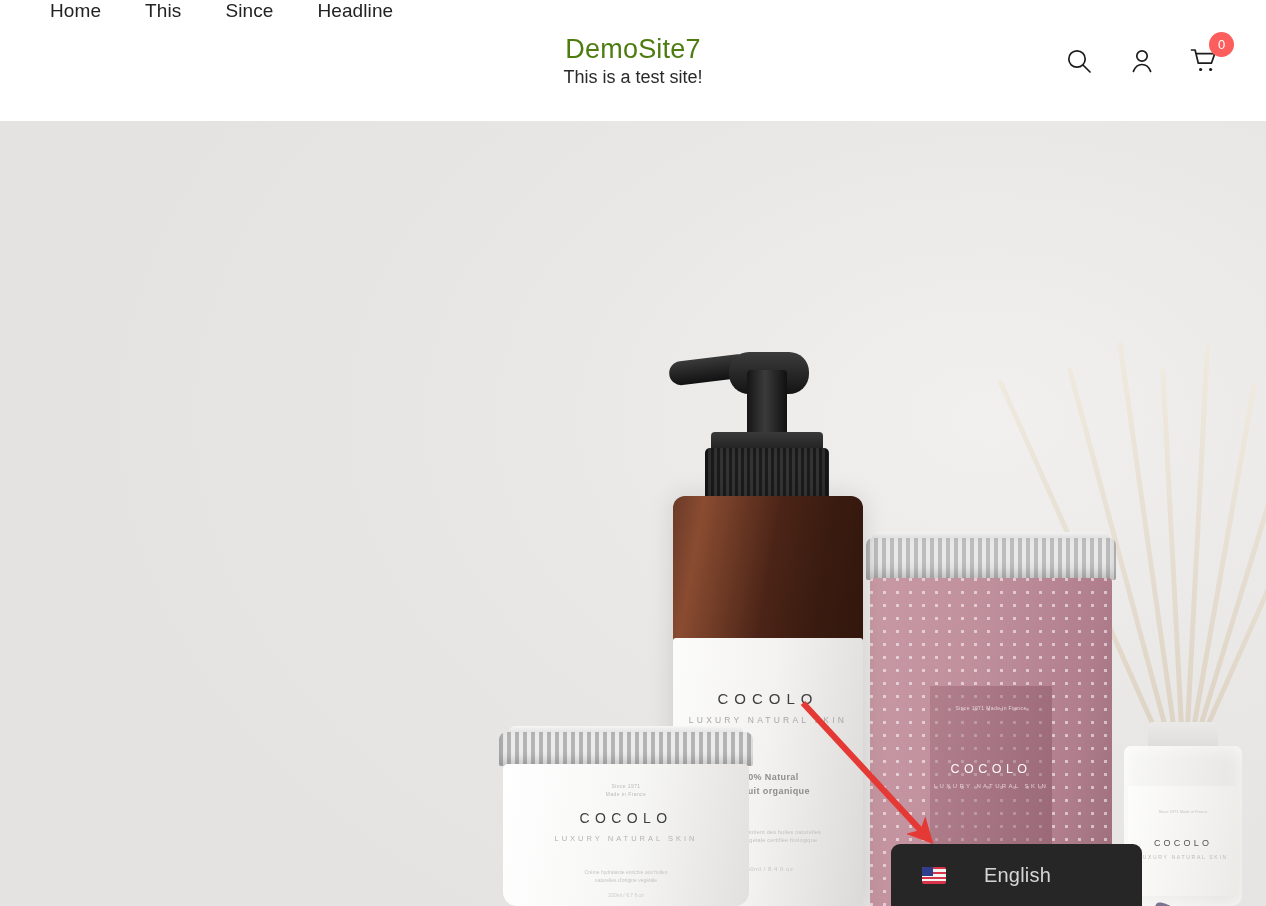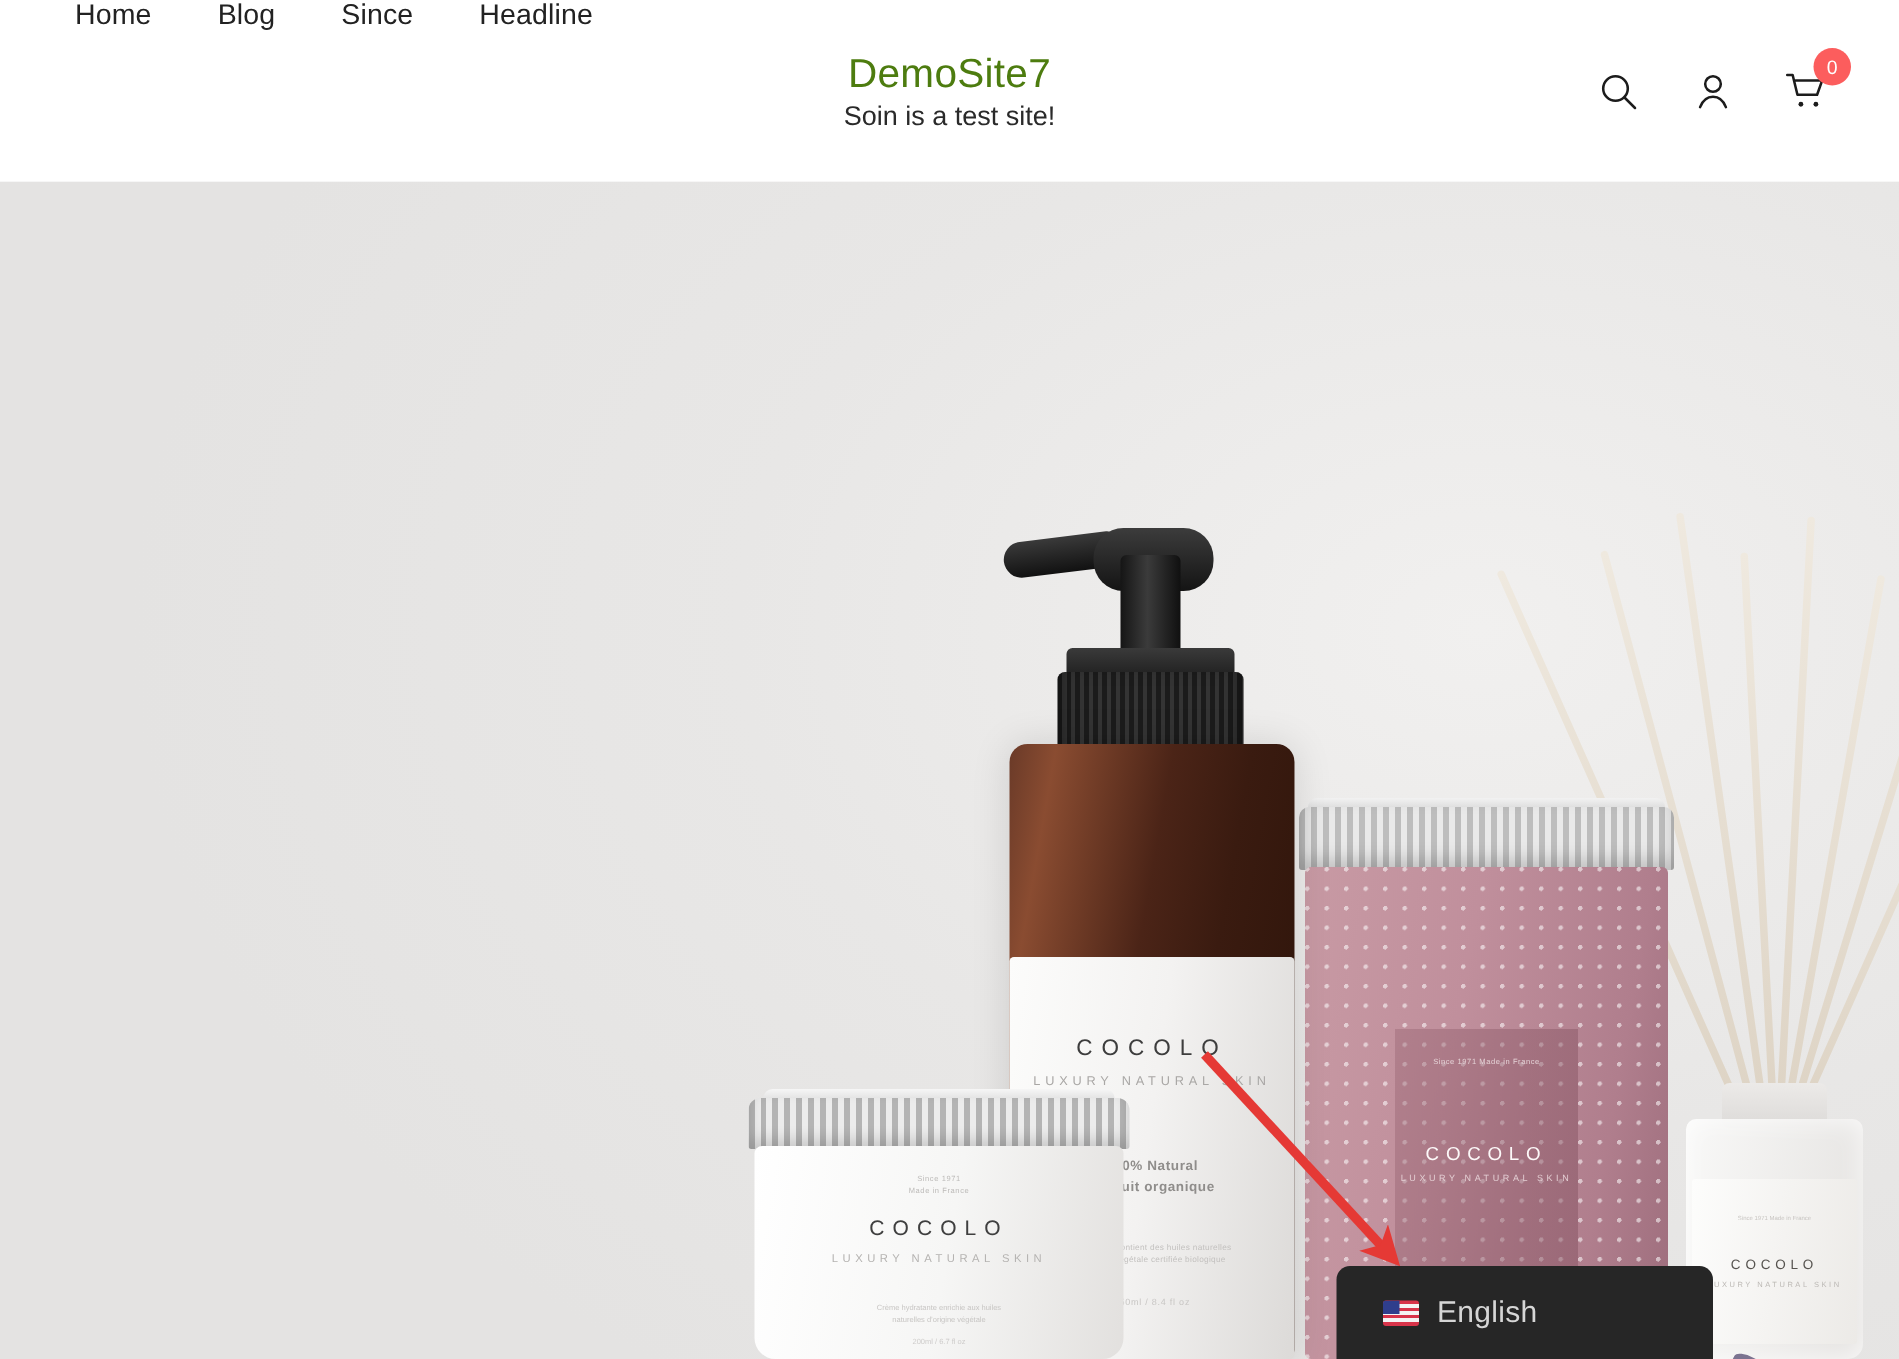--- a/index.html
+++ b/index.html
@@ -292,40 +292,40 @@
   .lang-flag{
     width:24px; height:17px; position:relative; flex:0 0 auto;
     border-radius:2px; overflow:hidden;
     background:repeating-linear-gradient(180deg,#d8344a 0 2.4px,#f4f4f4 2.4px 4.8px);
   }
   .lang-flag .canton{
     position:absolute; left:0; top:0; width:11px; height:9px;
     background:#2f3e8c;
   }
   .lang-label{
-    font-size:20px; color:#d6d6d6; letter-spacing:.2px; line-height:1;
+    font-size:20px; color:#d6d6d6; letter-spacing:.2px; line-height:1;margin-left:26px;
   }
 </style>
 </head>
 <body>
 
 <div class="page">
 
   <header class="site-header">
 
     <nav class="nav">
       <a class="nav-link" href="#">Home</a>
-      <a class="nav-link" href="#">Blog</a>
+      <a class="nav-link" href="#">This</a>
       <a class="nav-link" href="#">Since</a>
       <a class="nav-link" href="#">Headline</a>
     </nav>
 
     <div class="brand">
       <div class="brand-title">DemoSite7</div>
-      <div class="brand-tagline">Soin is a test site!</div>
+      <div class="brand-tagline">This is a test site!</div>
     </div>
 
     <div class="header-actions">
 
       <button class="icon-btn">
         <span>
           <svg width="30" height="30" viewBox="0 0 30 30" fill="none" stroke="#1c1c1c" stroke-width="1.7" stroke-linecap="round">
             <circle cx="13" cy="13" r="8.2"></circle>
             <line x1="19" y1="19" x2="26" y2="26"></line>
           </svg>

